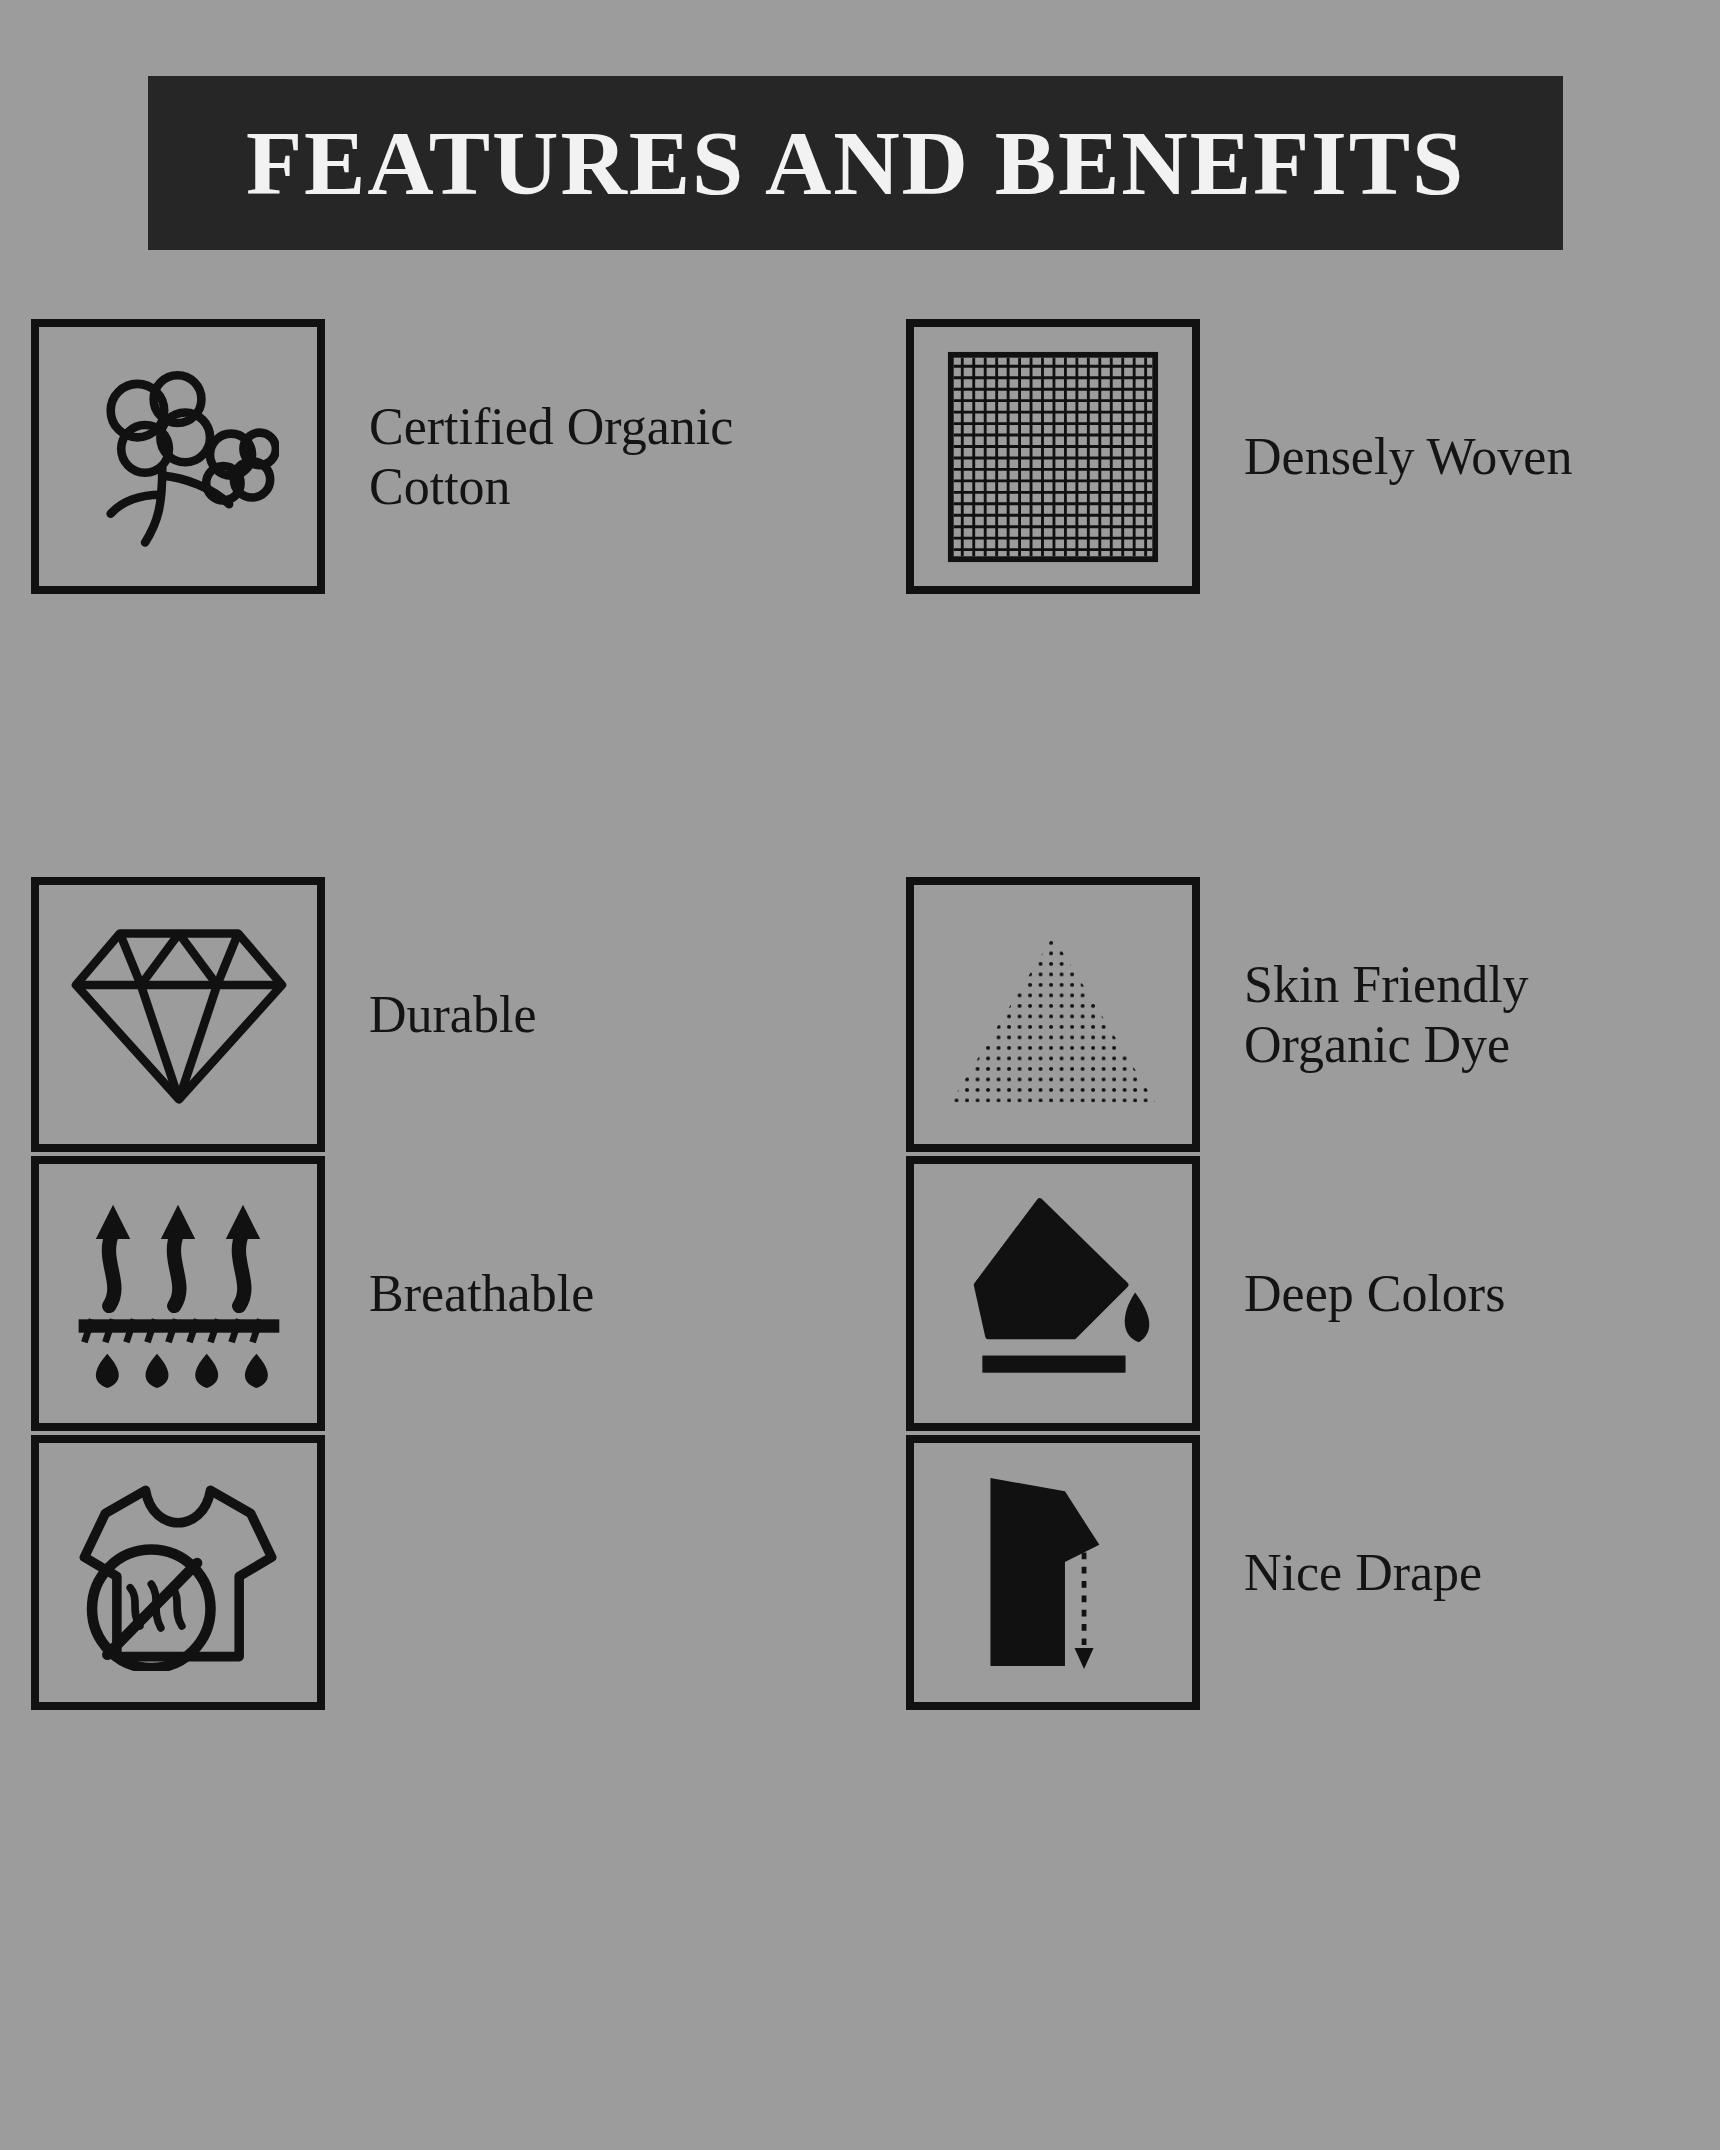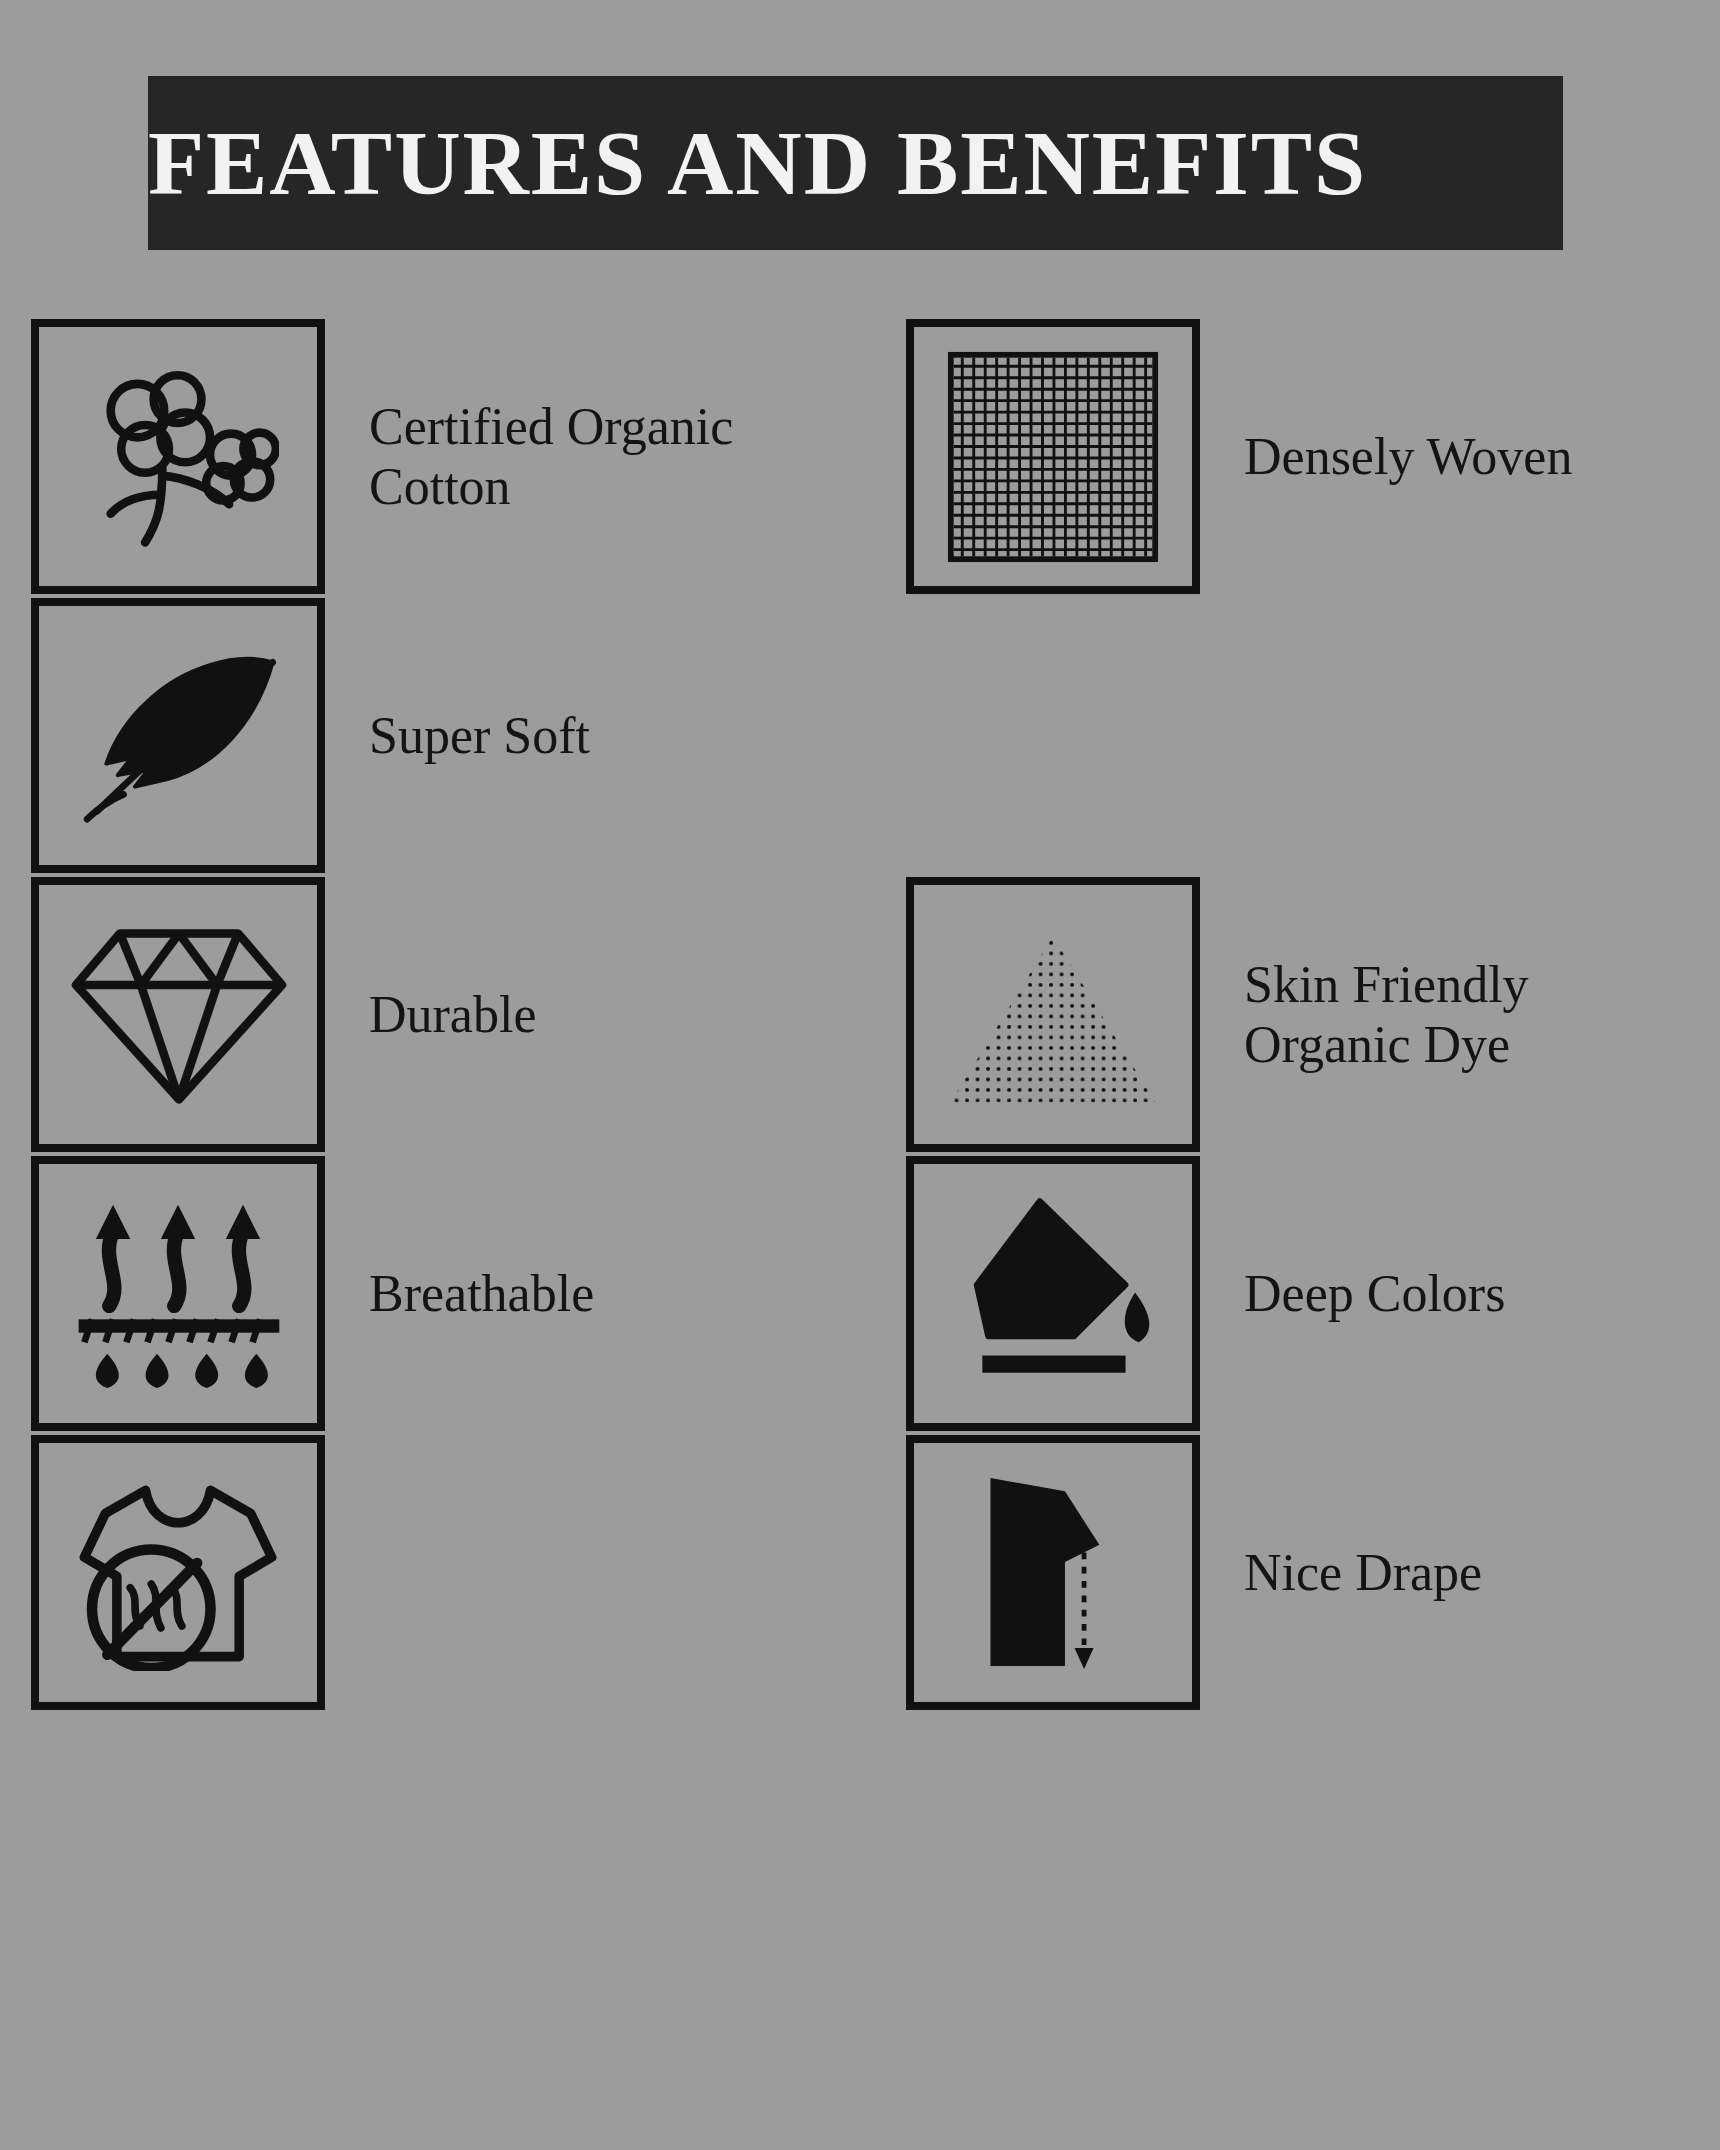--- a/index.html
+++ b/index.html
@@ -22,20 +22,21 @@
   
   .title-banner {
     position: absolute;
     left: 148px;
     top: 76px;
     width: 1415px;
     height: 174px;
     background: #262626;
     display: flex;
     align-items: center;
+    justify-content: center;
   }
   .title-text {
     color: #f2f2f2;
     font-family: "Liberation Serif", serif;
     font-weight: bold;
     font-size: 92px;
     letter-spacing: 1.9px;
     line-height: 1;
     white-space: nowrap;
   }
@@ -165,40 +166,20 @@
                 <line x1="7" y1="196" x2="215" y2="196"></line>
               <line x1="7" y1="208" x2="215" y2="208"></line>
             </g>
           </svg>
         </div>
         <div class="label">Densely Woven</div>
       </div>
     </div>
 
     <div class="row">
-      <div class="cell left">
-        <div class="icon-box">
-          <svg width="220" height="182" viewBox="0 0 230 190">
-            <g fill="#111" stroke="#111" stroke-width="4" stroke-linejoin="round">
-              <path d="M214 18 C 176 6, 120 24, 84 58 C 62 78, 48 100, 40 124
-                       L 66 118 L 52 136 L 84 130 L 70 148 L 104 140
-                       C 150 128, 196 84, 214 18 Z"></path>
-            </g>
-            <g fill="none" stroke="#111" stroke-width="7" stroke-linecap="round">
-              <path d="M214 18 C 160 54, 96 110, 30 174"></path>
-              <path d="M20 182 C 32 170, 44 162, 58 156"></path>
-            </g>
-            <g fill="none" stroke="#111" stroke-width="4">
-              <path d="M150 46 C 140 62, 126 80, 108 96"></path>
-              <path d="M178 34 C 168 54, 152 74, 134 90"></path>
-            </g>
-          </svg>
-        </div>
-        <div class="label">Super Soft</div>
-      </div>
     </div>
 
     <div class="row">
       <div class="cell left">
         <div class="icon-box">
           <svg width="225" height="186" viewBox="0 0 235 195">
             <g fill="none" stroke="#111" stroke-width="9" stroke-linejoin="round">
               <polygon points="10,66 56,12 180,12 226,66 118,186"></polygon>
               <line x1="10" y1="66" x2="226" y2="66"></line>
               <line x1="56" y1="12" x2="78" y2="66"></line>

